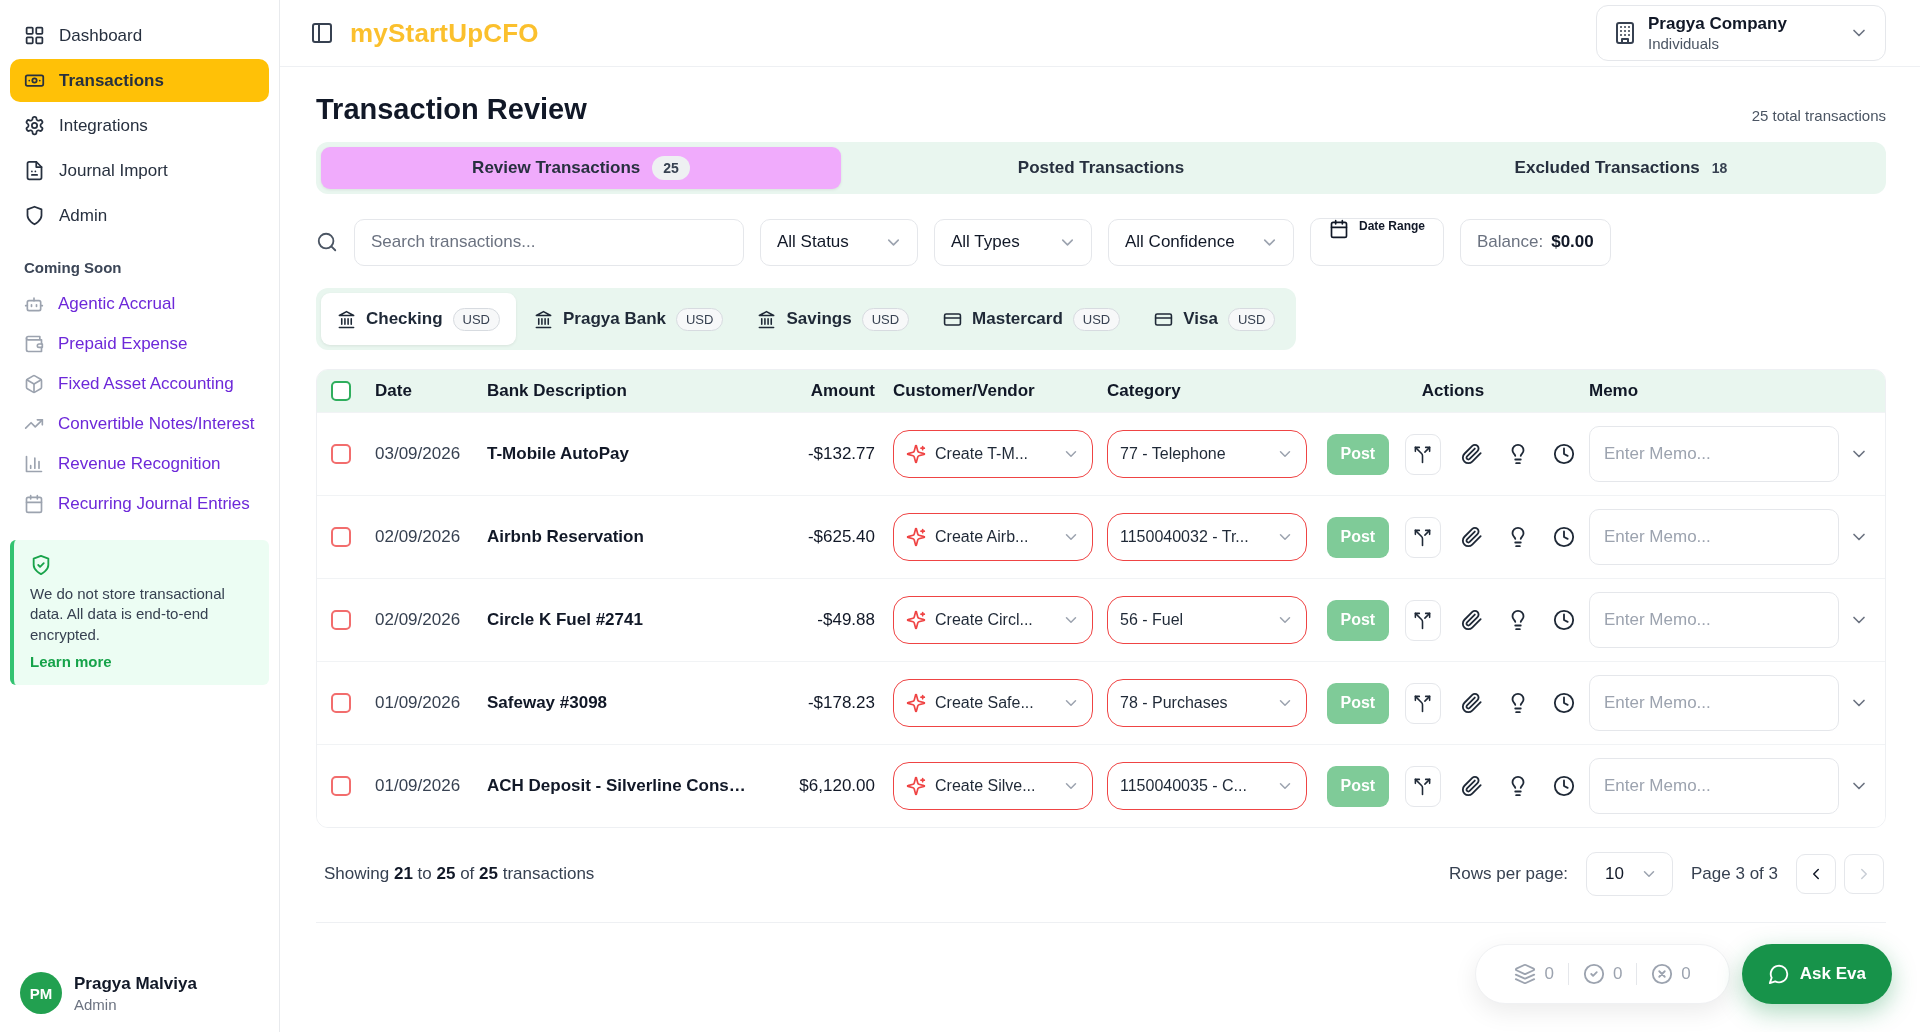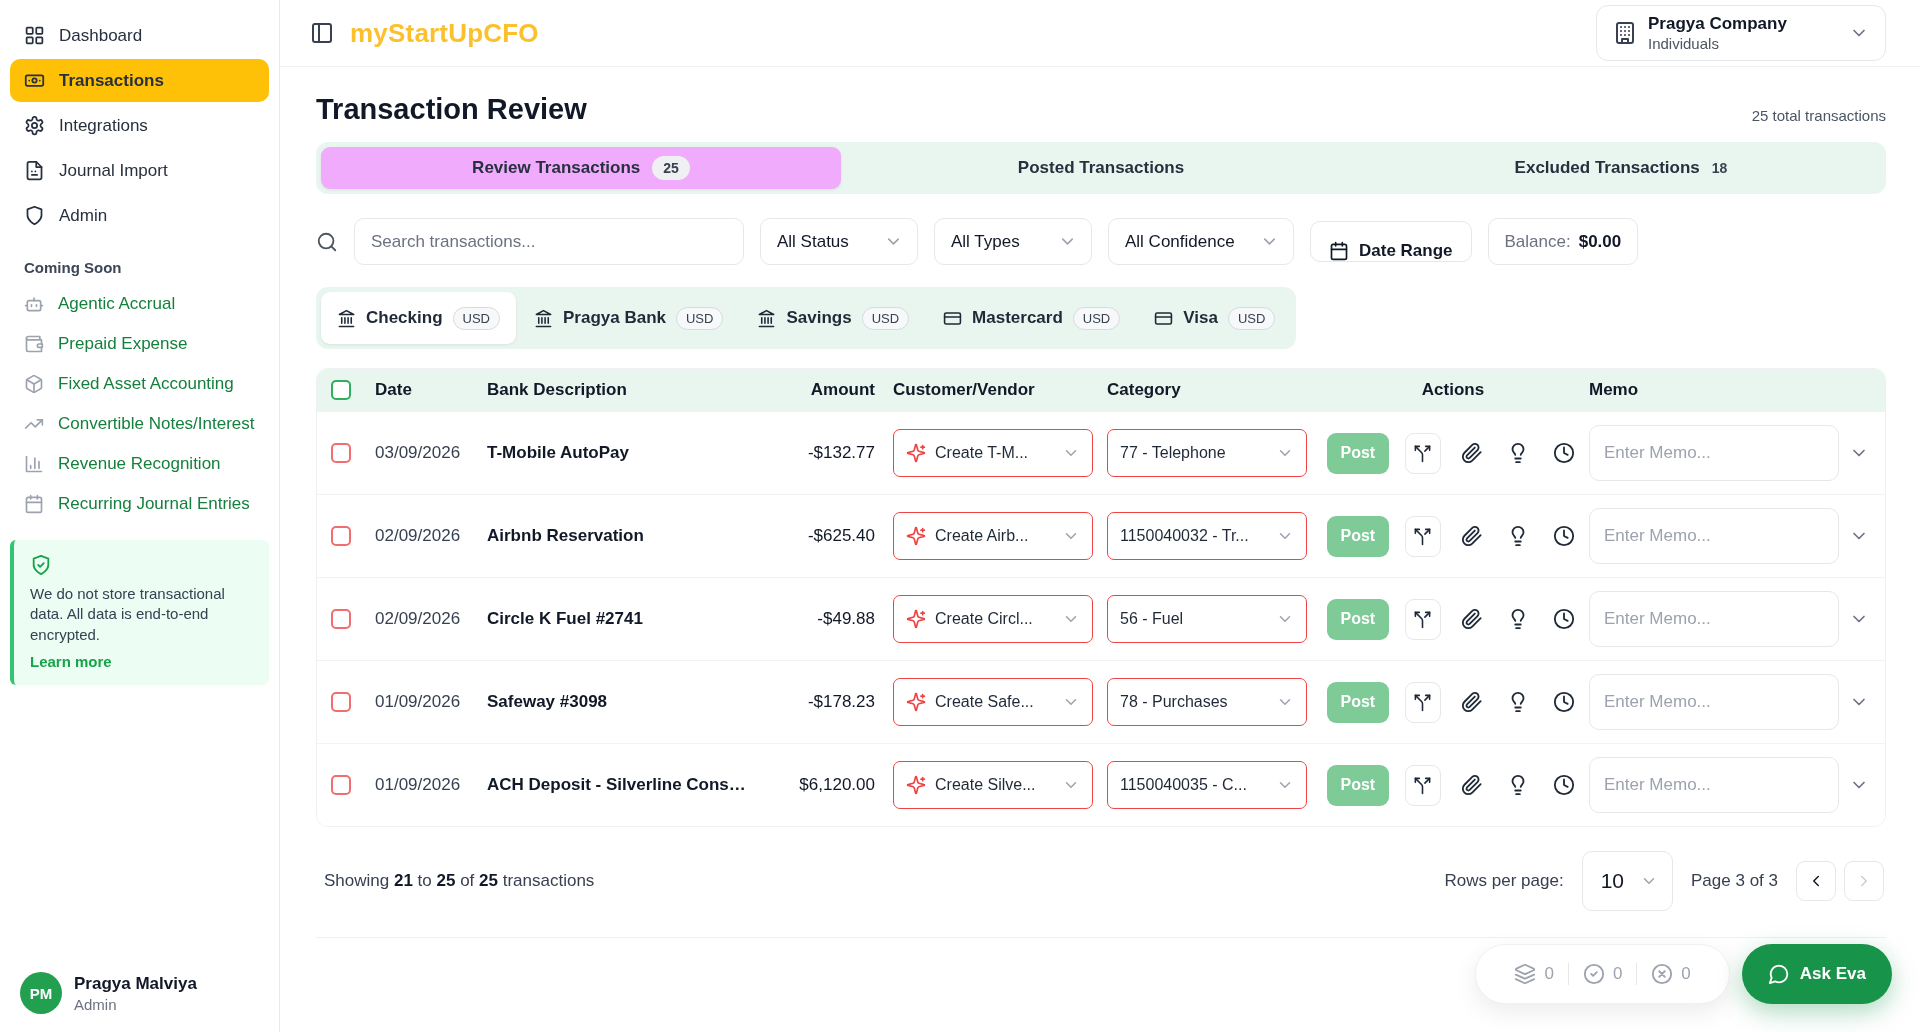--- a/index.html
+++ b/index.html
@@ -7,21 +7,21 @@
     font-family:"Liberation Sans","DejaVu Sans",sans-serif; color:#1f2937; }
   .app { display:flex; width:1920px; height:1032px; }
 
   
   .sidebar { width:280px; height:100%; border-right:1px solid #e8eaed; display:flex; flex-direction:column; background:#fff; flex-shrink:0; }
   .nav { padding:14px 10px 0 10px; }
   .nav-item { display:flex; align-items:center; gap:14px; padding:11px 14px; border-radius:10px; font-size:17px; color:#27303f; cursor:pointer; margin-bottom:2px; }
   .nav-item .ic { width:21px; height:21px; color:#27303f; flex-shrink:0; }
   .nav-item.active { background:#FFC107; font-weight:700; }
   .section-label { padding:20px 24px 8px 24px; font-size:15px; font-weight:700; color:#3c4657; }
-  .soon-item { display:flex; align-items:center; gap:14px; padding:10px 24px; font-size:17px; color:#15803d; }
+  .soon-item { display:flex; align-items:center; gap:14px; padding:10px 24px; font-size:17px; color:#6d28d9; }
   .soon-item .ic { width:20px; height:20px; color:#9ca3af; flex-shrink:0; }
   .privacy { margin:16px 10px 0 10px; background:#ecfdf3; border-left:4px solid #33c371; border-radius:6px; padding:14px 14px 14px 16px; }
   .privacy .ic { width:22px; height:22px; color:#18a34a; margin-bottom:8px; }
   .privacy-text { font-size:15px; line-height:1.35; color:#374151; }
   .privacy-link { display:inline-block; margin-top:8px; font-size:15px; font-weight:700; color:#16a34a; cursor:pointer; }
   .user { margin-top:auto; display:flex; align-items:center; gap:12px; padding:18px 20px; }
   .avatar { width:42px; height:42px; border-radius:50%; background:#22A050; color:#fff; display:flex; align-items:center; justify-content:center; font-size:15px; font-weight:700; }
   .user-name { font-size:17px; font-weight:700; color:#111827; }
   .user-role { font-size:15px; color:#6b7280; margin-top:2px; }
 
@@ -49,21 +49,21 @@
   .tab-badge.pill { background:#eef0f2; border-radius:999px; padding:4px 11px; }
   .tab-badge:empty { display:none; }
 
   .filters { display:flex; align-items:center; gap:16px; margin-top:24px; }
   .search-ic { width:22px; height:22px; color:#4b5563; flex-shrink:0; }
   .search-input { width:390px; height:47px; border:1px solid #e5e7eb; border-radius:10px; padding:0 16px; font-size:17px; color:#111827; font-family:inherit; outline:none; }
   .search-input::placeholder { color:#6b7280; }
   .select { display:flex; align-items:center; justify-content:space-between; gap:10px; height:47px; border:1px solid #e5e7eb; border-radius:10px; padding:0 14px 0 16px; font-size:17px; color:#111827; cursor:pointer; background:#fff; }
   .select .chev { width:19px; height:19px; color:#9ca3af; }
   .w-status{width:158px} .w-types{width:158px} .w-conf{width:186px}
-  .daterange { display:flex; align-items:flex-end; gap:10px; height:41px; border:1px solid #e5e7eb; border-radius:10px; padding:0 18px; font-size:17px; font-weight:700; color:#111827; cursor:pointer; }
+  .daterange { display:flex; align-items:flex-start; gap:10px; height:48px; border:1px solid #e5e7eb; border-radius:10px; padding:0 18px; font-size:12px; font-weight:700; color:#111827; cursor:pointer; }
   .daterange .ic { width:20px; height:20px; }
   .balance { display:flex; align-items:center; gap:8px; height:47px; border:1px solid #e5e7eb; border-radius:10px; padding:0 16px; font-size:17px; }
   .balance-label { color:#6b7280; }
   .balance-value { font-weight:700; color:#111827; }
 
   .accounts { display:inline-flex; align-items:center; background:#e9f6ef; border-radius:12px; padding:5px; margin-top:22px; gap:2px; }
   .acct { display:flex; align-items:center; gap:10px; height:52px; padding:0 16px; border-radius:9px; cursor:pointer; }
   .acct.active { background:#fff; box-shadow:0 1px 3px rgba(0,0,0,.08); }
   .acct .ic { width:19px; height:19px; color:#1f2937; }
   .acct-name { font-size:17px; font-weight:600; color:#1f2937; }
@@ -76,42 +76,42 @@
   .tbody-row { height:83px; border-top:1px solid #f1f3f5; background:#fff; }
   .cell { padding-right:10px; }
   .c-check { display:flex; justify-content:center; }
   .checkbox { width:20px; height:20px; border-radius:5px; border:2px solid #2fae5d; background:#fff; cursor:pointer; }
   .checkbox.red { border-color:#f26d6d; }
   .c-amount { text-align:right; padding-right:18px; }
   .c-actions-h { text-align:center; }
   .c-date { font-size:17px; color:#374151; }
   .c-desc { font-size:17px; font-weight:700; color:#111827; overflow:hidden; text-overflow:ellipsis; white-space:nowrap; }
   .amount { font-size:17px; color:#111827; }
-  .vendor-btn, .cat-btn { display:flex; align-items:center; gap:9px; width:200px; height:48px; border:1px solid #ef4444; border-radius:7px; background:#fff; padding:0 12px; cursor:pointer; font-size:16px; color:#1f2937; }
+  .vendor-btn, .cat-btn { display:flex; align-items:center; gap:9px; width:200px; height:48px; border:1px solid #ef4444; border-radius:16px; background:#fff; padding:0 12px; cursor:pointer; font-size:16px; color:#1f2937; }
   .vendor-btn .spark { width:20px; height:20px; color:#ef4444; flex-shrink:0; }
   .vendor-btn .chev, .cat-btn .chev { width:18px; height:18px; color:#9ca3af; margin-left:auto; flex-shrink:0; }
   .vendor-text, .cat-text { overflow:hidden; white-space:nowrap; text-overflow:ellipsis; }
   .actions { display:flex; align-items:center; gap:16px; }
   .post-btn { width:70px; height:41px; border:none; border-radius:9px; background:#7fcb98; color:#fff; font-size:16px; font-weight:700; cursor:pointer; font-family:inherit; }
   .split-btn { width:41px; height:41px; border:1px solid #e5e7eb; border-radius:9px; background:#fff; display:flex; align-items:center; justify-content:center; cursor:pointer; }
   .split-btn .ic { width:19px; height:19px; color:#1f2937; }
   .icon-btn { width:34px; height:34px; display:flex; align-items:center; justify-content:center; cursor:pointer; background:none; border:none; }
   .icon-btn .ic { width:22px; height:22px; color:#1f2937; }
   .memo-wrap { display:flex; align-items:center; gap:10px; }
   .memo-input { width:250px; height:56px; border:1px solid #e5e7eb; border-radius:10px; padding:0 14px; font-size:17px; font-family:inherit; outline:none; color:#111827; }
   .memo-input::placeholder { color:#9ca3af; }
   .row-chev { width:20px; height:20px; color:#6b7280; cursor:pointer; }
 
   
   .tfooter { display:flex; align-items:center; justify-content:space-between; padding:24px 2px 26px 8px; border-bottom:1px solid #eef0f3; }
   .showing { font-size:17px; color:#374151; }
   .showing b { color:#111827; }
   .pager { display:flex; align-items:center; gap:18px; }
   .rpp-label { font-size:17px; color:#374151; }
-  .rpp-select { display:flex; align-items:center; gap:16px; border:1px solid #e5e7eb; border-radius:10px; height:60px; padding:0 14px 0 18px; font-size:21px; color:#111827; cursor:pointer; }
+  .rpp-select { display:flex; align-items:center; gap:16px; border:1px solid #e5e7eb; border-radius:10px; height:44px; padding:0 14px 0 18px; font-size:17px; color:#111827; cursor:pointer; }
   .rpp-select .chev { width:18px; height:18px; color:#9ca3af; }
   .page-info { font-size:17px; color:#374151; }
   .pg-btn { width:40px; height:40px; border:1px solid #e5e7eb; border-radius:9px; background:#fff; display:flex; align-items:center; justify-content:center; cursor:pointer; }
   .pg-btn .ic { width:18px; height:18px; color:#111827; }
   .pg-btn.disabled .ic { color:#c9ced6; }
   .pg-group { display:flex; gap:8px; }
 
   
   .floating { position:absolute; right:28px; bottom:28px; display:flex; align-items:center; gap:12px; }
   .counts { display:flex; align-items:center; background:#fff; border:1px solid #f0f1f3; border-radius:999px; height:60px; padding:0 24px; box-shadow:0 8px 24px rgba(0,0,0,.08); gap:0; }

